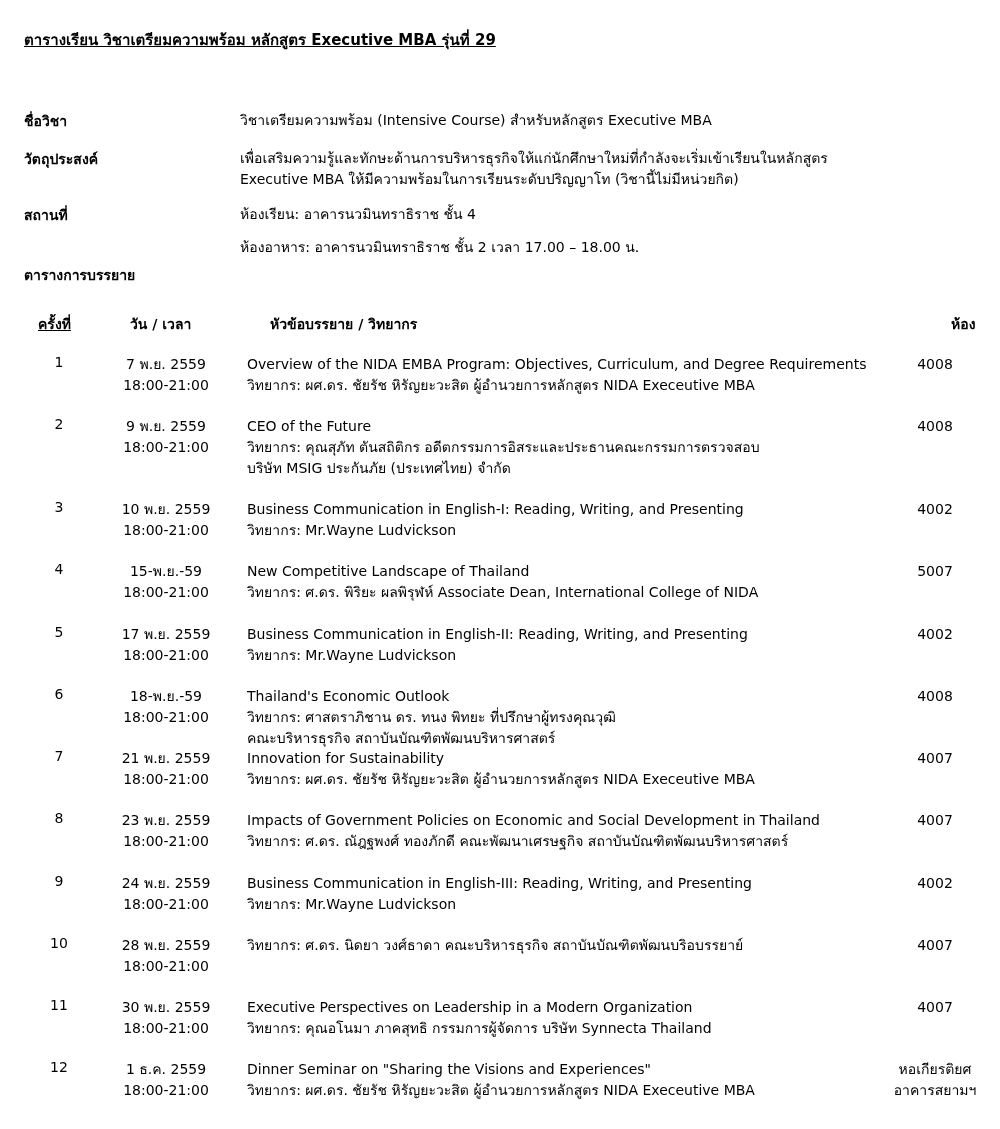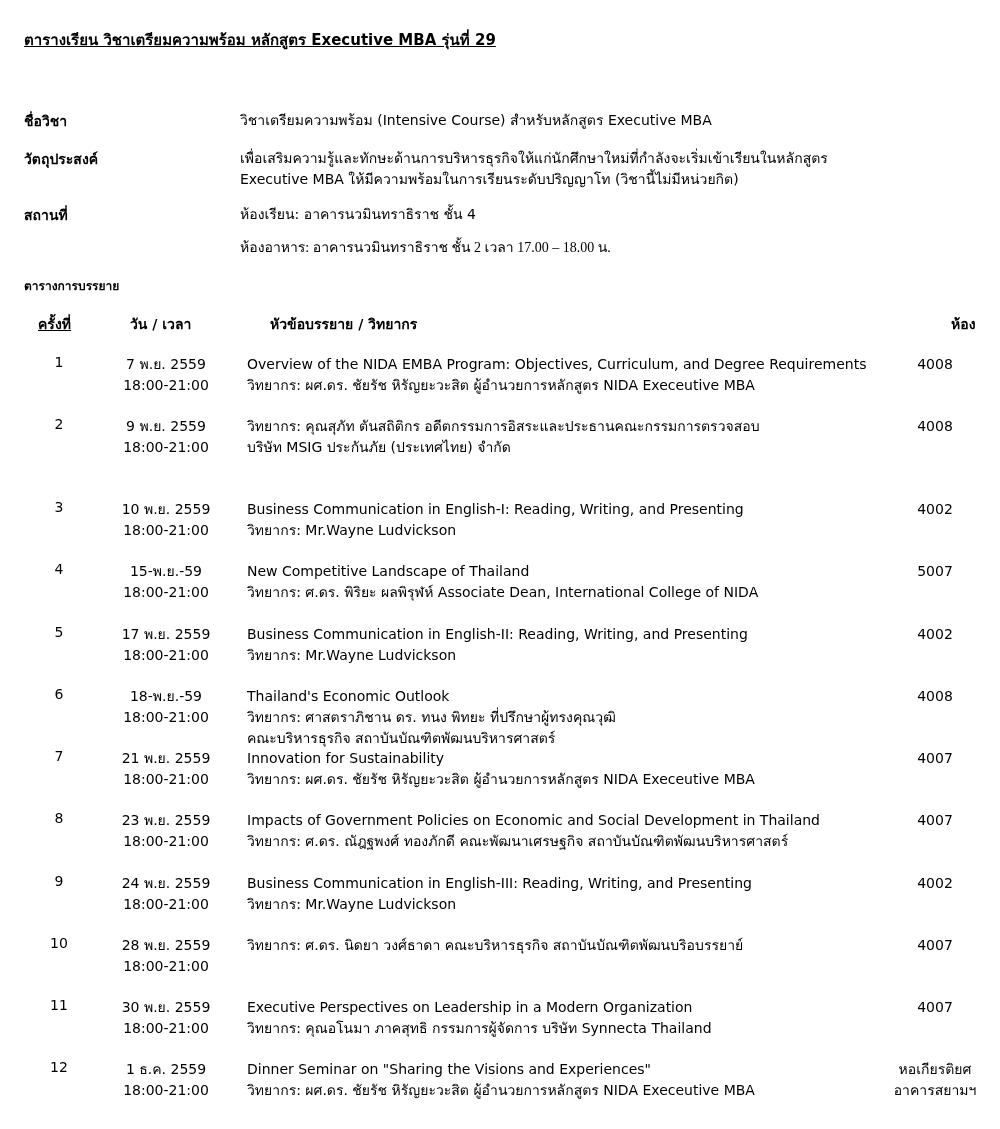--- a/index.html
+++ b/index.html
@@ -9,22 +9,22 @@
       color: #000; font-size: 14px;
     }
     .doc-title {
       position: absolute; left: 24px; top: 28px;
       font-weight: bold; font-size: 15px; text-decoration: underline;
     }
     .info-row { position: absolute; left: 24px; width: 960px; }
     .info-label { position: absolute; left: 0; font-weight: bold; font-size: 14px; }
     .info-value { position: absolute; left: 216px; font-size: 14px; line-height: 21px; white-space: nowrap; }
     .section-label {
-      position: absolute; left: 24px; top: 276px;
-      font-weight: bold; font-size: 12px;
+      position: absolute; left: 24px; top: 264px;
+      font-weight: bold; font-size: 14px;
     }
     .th {
       position: absolute; top: 313px; font-weight: bold; font-size: 14px;
     }
     .row { position: absolute; left: 0; width: 1000px; }
     .cell-no { position: absolute; left: 40px; width: 38px; text-align: center; font-size: 14px; }
     .cell-date { position: absolute; left: 104px; width: 124px; text-align: center; font-size: 14px; line-height: 21px; }
     .cell-topic { position: absolute; left: 247px; font-size: 14px; line-height: 21px; white-space: nowrap; }
     .cell-room { position: absolute; left: 880px; width: 110px; text-align: center; font-size: 14px; line-height: 21px; }
     .line { display: block; }
@@ -44,21 +44,21 @@
     <span class="info-label">วัตถุประสงค์</span>
     <span class="info-value">
       <span class="line">เพื่อเสริมความรู้และทักษะด้านการบริหารธุรกิจให้แก่นักศึกษาใหม่ที่กำลังจะเริ่มเข้าเรียนในหลักสูตร</span>
       <span class="line">Executive MBA ให้มีความพร้อมในการเรียนระดับปริญญาโท (วิชานี้ไม่มีหน่วยกิต)</span>
     </span>
   </div>
 
   <div class="info-row" style="top:204px;">
     <span class="info-label">สถานที่</span>
     <span class="info-value">ห้องเรียน:  อาคารนวมินทราธิราช  ชั้น 4</span>
-    <span class="info-value" style="top:33px;font-family:Liberation Serif, serif;">ห้องอาหาร:   อาคารนวมินทราธิราช  ชั้น 2     เวลา 17.00 – 18.00 น.</span>
+    <span class="info-value" style="top:33px;">ห้องอาหาร:   อาคารนวมินทราธิราช  ชั้น 2     เวลา 17.00 – 18.00 น.</span>
   </div>
 
   <div class="section-label">ตารางการบรรยาย</div>
 
   <div>
     <div>
       <span class="th" style="left:38px;text-decoration:underline;">ครั้งที่</span>
       <span class="th" style="left:130px;">วัน / เวลา</span>
       <span class="th" style="left:256px;margin-left:14px;">หัวข้อบรรยาย / วิทยากร</span>
       <span class="th" style="left:951px;">ห้อง</span>
@@ -79,20 +79,21 @@
             <span class="line">4008</span>
           </span>
   </div>
         <div class="row" style="top: 416px;">
     <span class="cell-no">2</span>
     <span class="cell-date">
       <span class="line">9 พ.ย. 2559</span>
       <span class="line">18:00-21:00</span>
     </span>
     <span class="cell-topic">
+      <span class="line">CEO of the Future</span>
     <span class="line">วิทยากร: คุณสุภัท ตันสถิติกร อดีตกรรมการอิสระและประธานคณะกรรมการตรวจสอบ</span>
             <span class="line">บริษัท MSIG ประกันภัย (ประเทศไทย) จำกัด</span>
           </span>
     <span class="cell-room">
             <span class="line">4008</span>
           </span>
   </div>
         <div class="row" style="top: 499px;">
     <span class="cell-no">3</span>
     <span class="cell-date">

